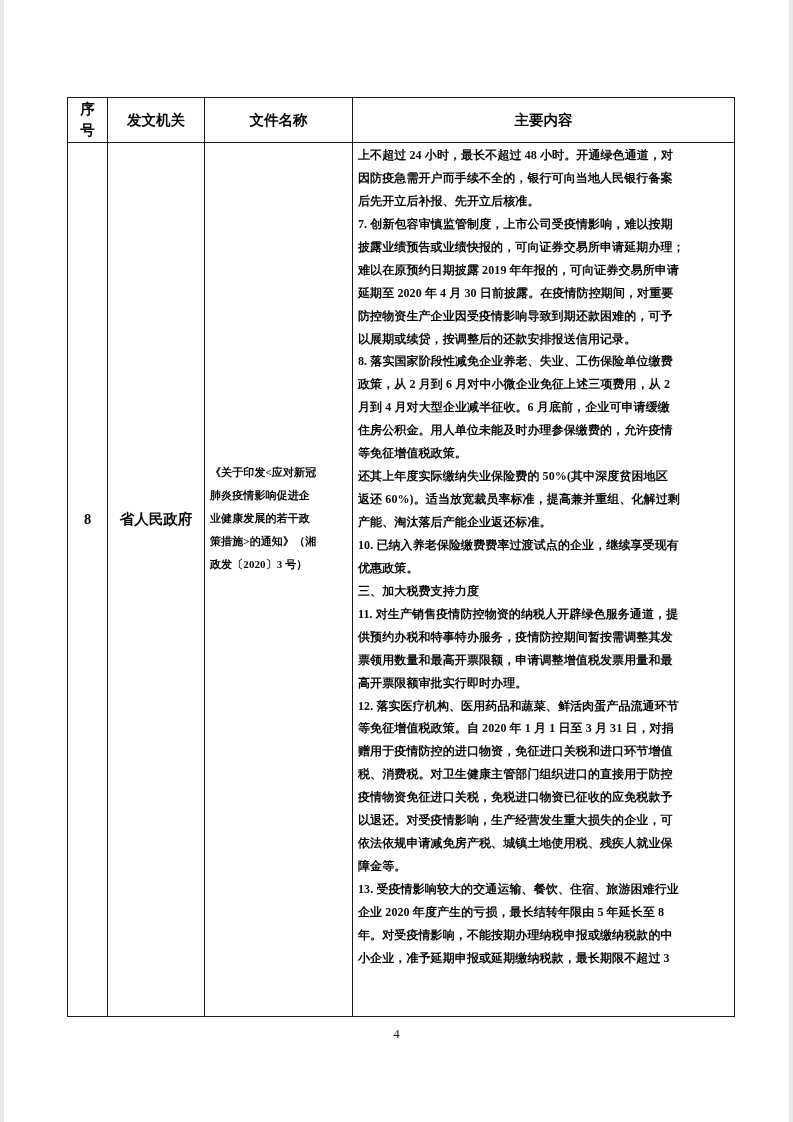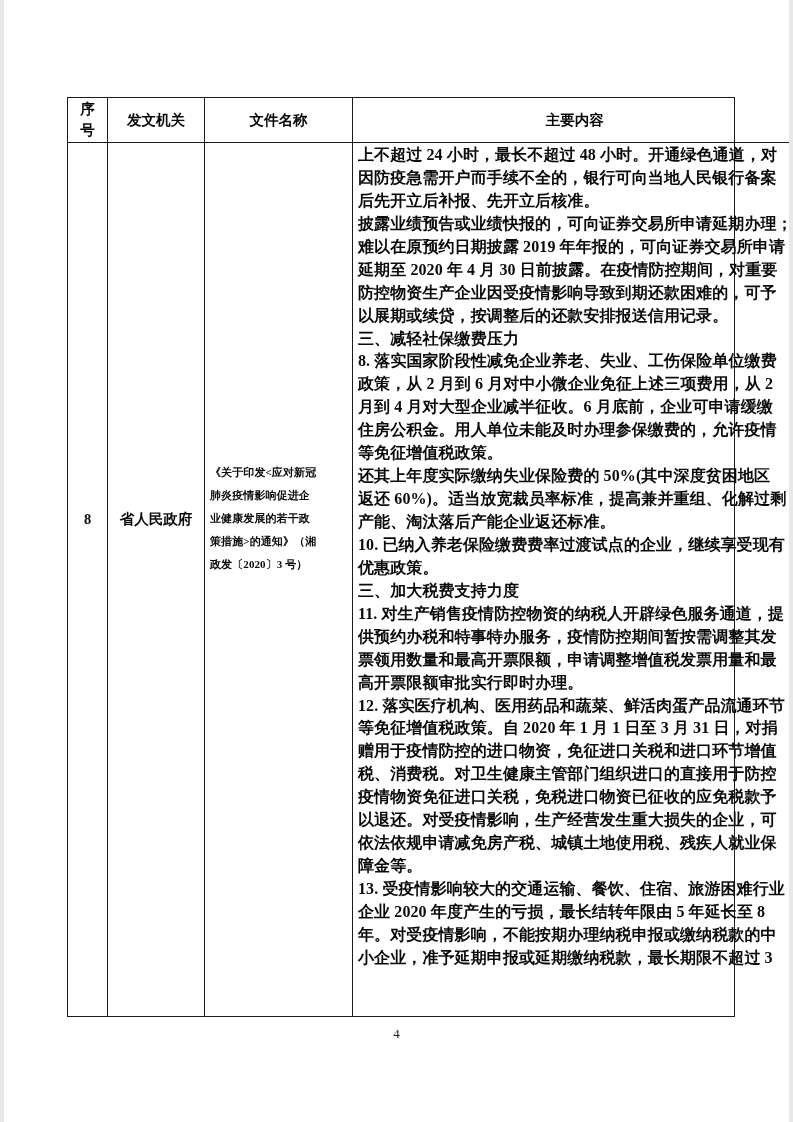--- a/index.html
+++ b/index.html
@@ -69,21 +69,21 @@
     font-size: 11px;
     line-height: 23px;
     white-space: nowrap;
     letter-spacing: 0.1px;
   }
   .content-block {
     padding: 1px 4px 0 5px;
   }
   .content-line {
     font-weight: bold;
-    font-size: 16px;
+    font-size: 12px;
     height: 22.95px;
     line-height: 22.95px;
     white-space: nowrap;
     letter-spacing: 0.1px;
   }
   .page-number {
     position: absolute;
     top: 1026px;
     left: 0;
     width: 100%;
@@ -125,26 +125,26 @@
           <div class="title-line">业健康发展的若干政</div>
           <div class="title-line">策措施&gt;的通知》（湘</div>
           <div class="title-line">政发〔2020〕3 号）</div>
         </div>
     </div>
     <div class="cell body last-col">
       <div class="content-block">
           <div class="content-line">上不超过 24 小时，最长不超过 48 小时。开通绿色通道，对</div>
           <div class="content-line">因防疫急需开户而手续不全的，银行可向当地人民银行备案</div>
           <div class="content-line">后先开立后补报、先开立后核准。</div>
+          <div class="content-line">7. 创新包容审慎监管制度，上市公司受疫情影响，难以按期</div>
           <div class="content-line">披露业绩预告或业绩快报的，可向证券交易所申请延期办理；</div>
           <div class="content-line">难以在原预约日期披露 2019 年年报的，可向证券交易所申请</div>
           <div class="content-line">延期至 2020 年 4 月 30 日前披露。在疫情防控期间，对重要</div>
           <div class="content-line">防控物资生产企业因受疫情影响导致到期还款困难的，可予</div>
           <div class="content-line">以展期或续贷，按调整后的还款安排报送信用记录。</div>
-          <div class="content-line">三、减轻社保缴费压力</div>
           <div class="content-line">8. 落实国家阶段性减免企业养老、失业、工伤保险单位缴费</div>
           <div class="content-line">政策，从 2 月到 6 月对中小微企业免征上述三项费用，从 2</div>
           <div class="content-line">月到 4 月对大型企业减半征收。6 月底前，企业可申请缓缴</div>
           <div class="content-line">住房公积金。用人单位未能及时办理参保缴费的，允许疫情</div>
           <div class="content-line">等免征增值税政策。</div>
           <div class="content-line">还其上年度实际缴纳失业保险费的 50%(其中深度贫困地区</div>
           <div class="content-line">返还 60%)。适当放宽裁员率标准，提高兼并重组、化解过剩</div>
           <div class="content-line">产能、淘汰落后产能企业返还标准。</div>
           <div class="content-line">10. 已纳入养老保险缴费费率过渡试点的企业，继续享受现有</div>
           <div class="content-line">优惠政策。</div>

